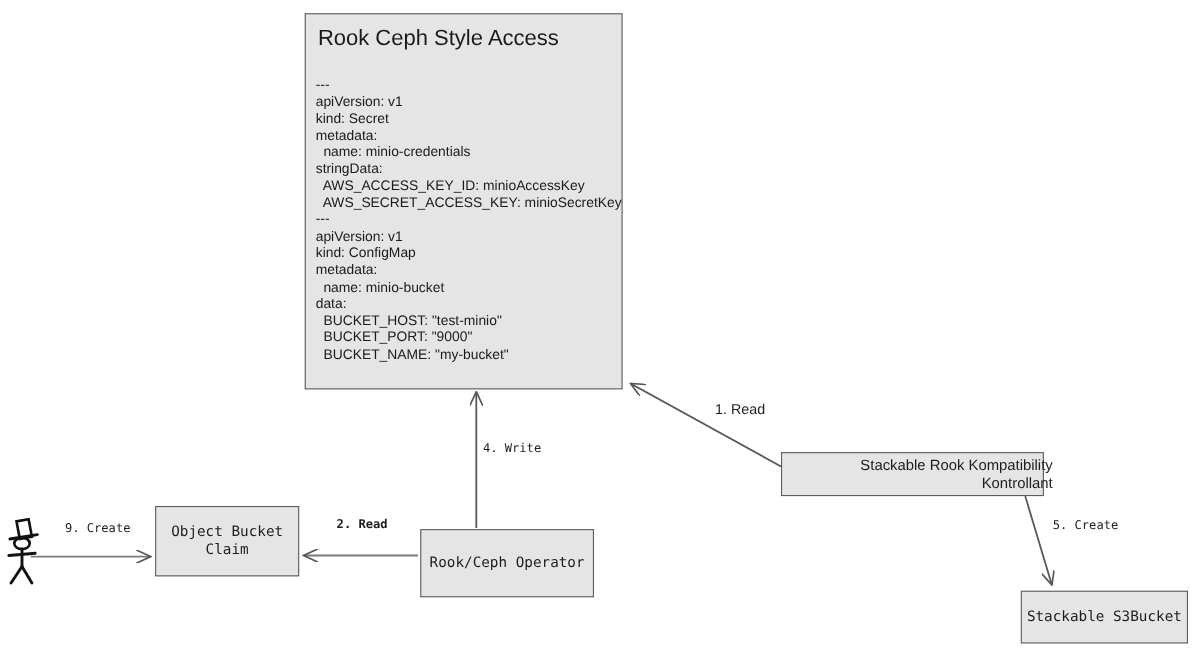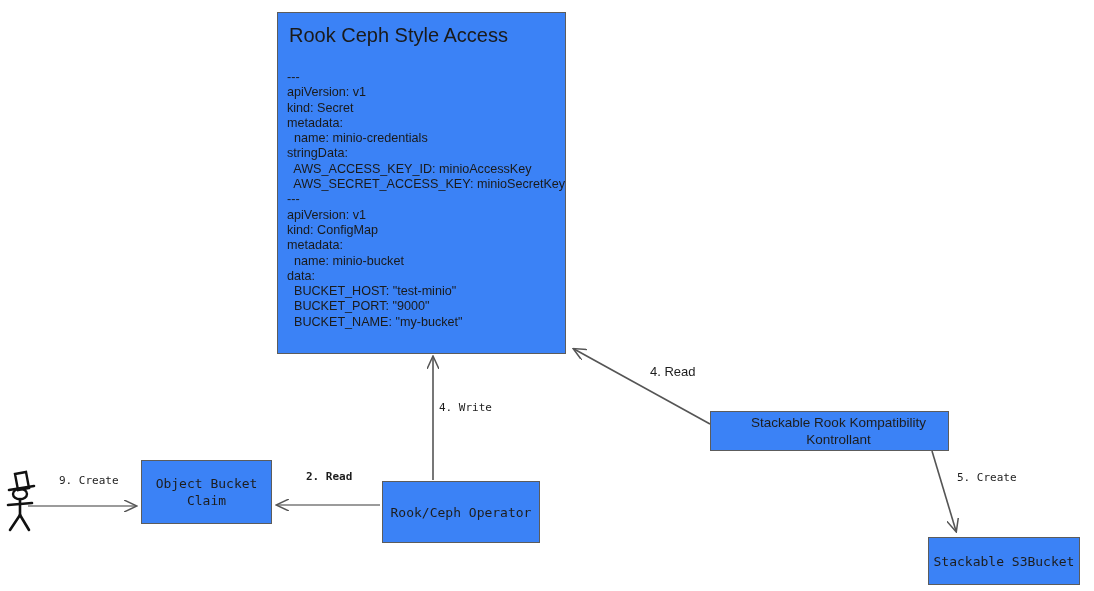--- a/index.html
+++ b/index.html
@@ -20,21 +20,21 @@
     left: 0;
     top: 0;
     width: 1094px;
     height: 591px;
     pointer-events: none;
   }
   .node-box {
     position: absolute;
     box-sizing: border-box;
     border: 1.4px solid #5c5c5c;
-    background: #3b82f6;
+    background: #e5e5e5;
   }
 
   
   #yaml-card {
     left: 277px;
     top: 12px;
     width: 289px;
     height: 342px;
   }
   #yaml-title {
@@ -191,26 +191,26 @@
   <div class="node-box" id="operator-box">
     <div class="box-center mono-label">Rook/Ceph Operator</div>
   </div>
 
   <div class="node-box" id="obc-box">
     <div class="box-center mono-label" style="white-space: pre;">Object Bucket
 Claim</div>
   </div>
 
   <div class="node-box" id="srkk-box">
-    <div class="box-center sans-label" style="text-align:center; padding-left:9px;">Stackable Rook Kompatibility Kontrollant</div>
+    <div class="box-center sans-label" style="text-align:right; padding-left:9px;">Stackable Rook Kompatibility Kontrollant</div>
   </div>
 
   <div class="node-box" id="s3-box">
     <div class="box-center mono-label">Stackable S3Bucket</div>
   </div>
 
   <div class="edge-label mono" id="lbl-create1">9. Create</div>
   <div class="edge-label mono" id="lbl-read2">2. Read</div>
   <div class="edge-label mono" id="lbl-write3">4. Write</div>
-  <div class="edge-label sans" id="lbl-read4">4. Read</div>
+  <div class="edge-label sans" id="lbl-read4">1. Read</div>
   <div class="edge-label mono" id="lbl-create5">5. Create</div>
 
 </div>
 
 </body></html>

